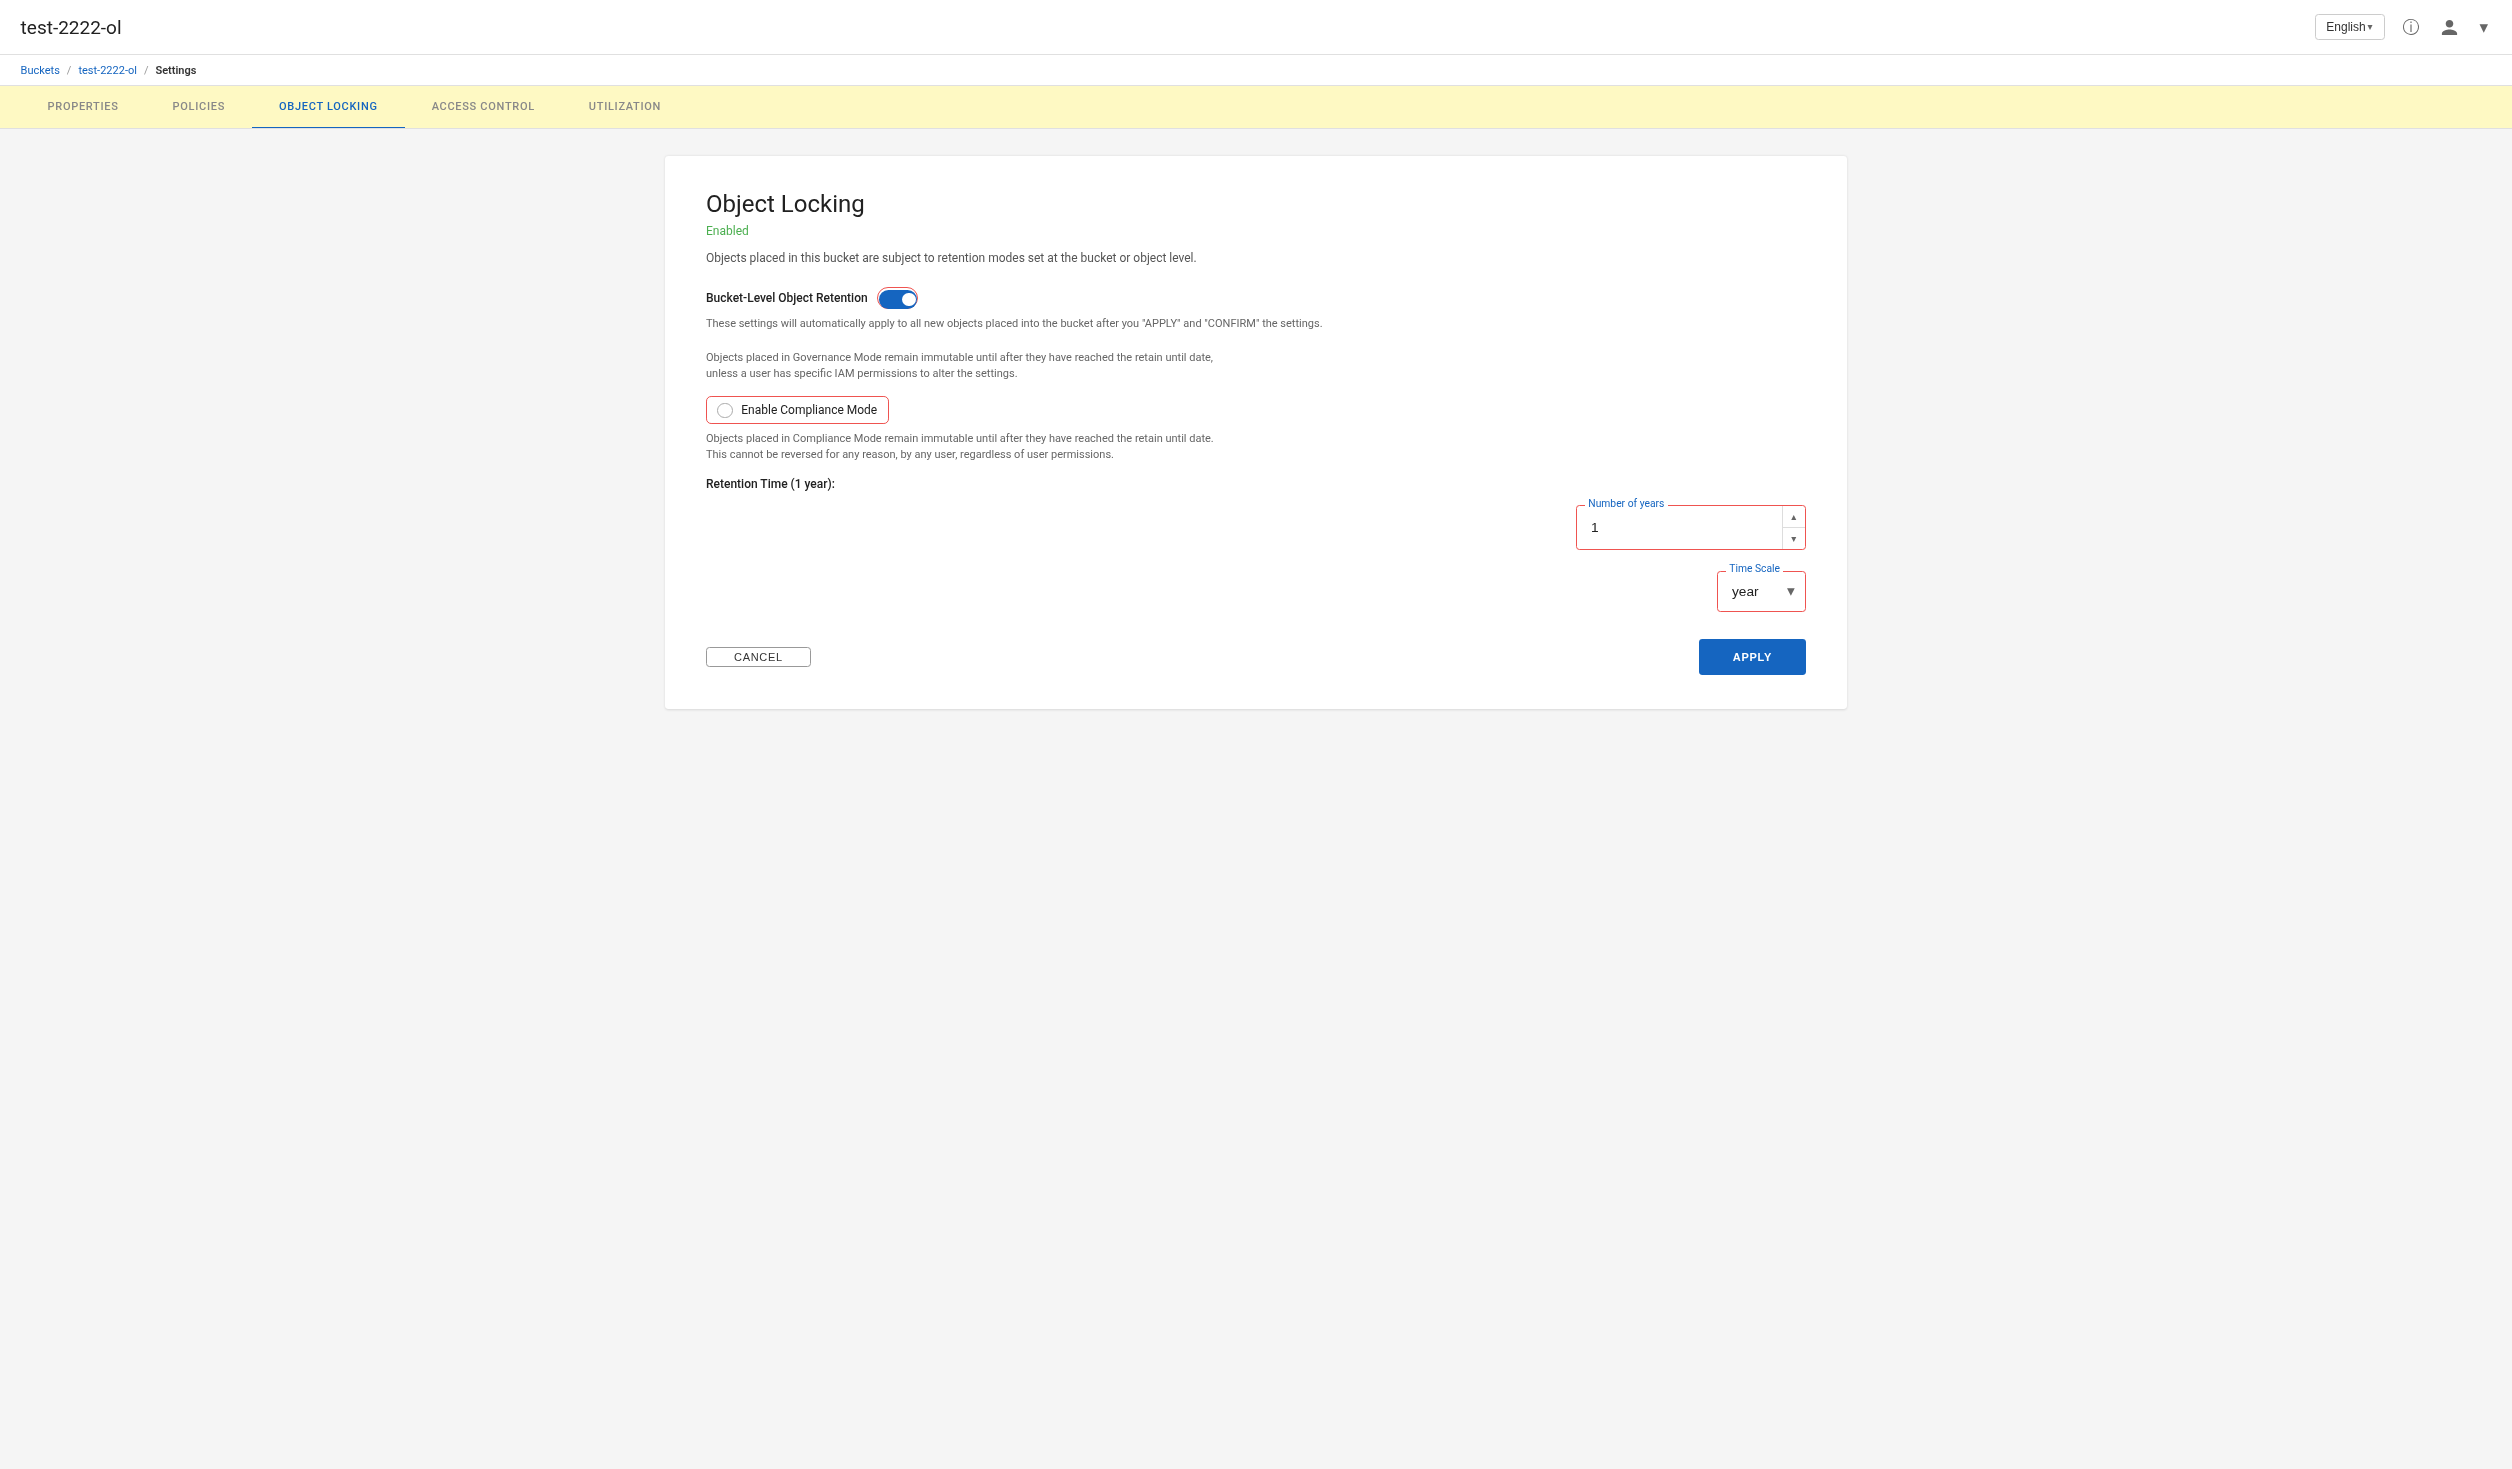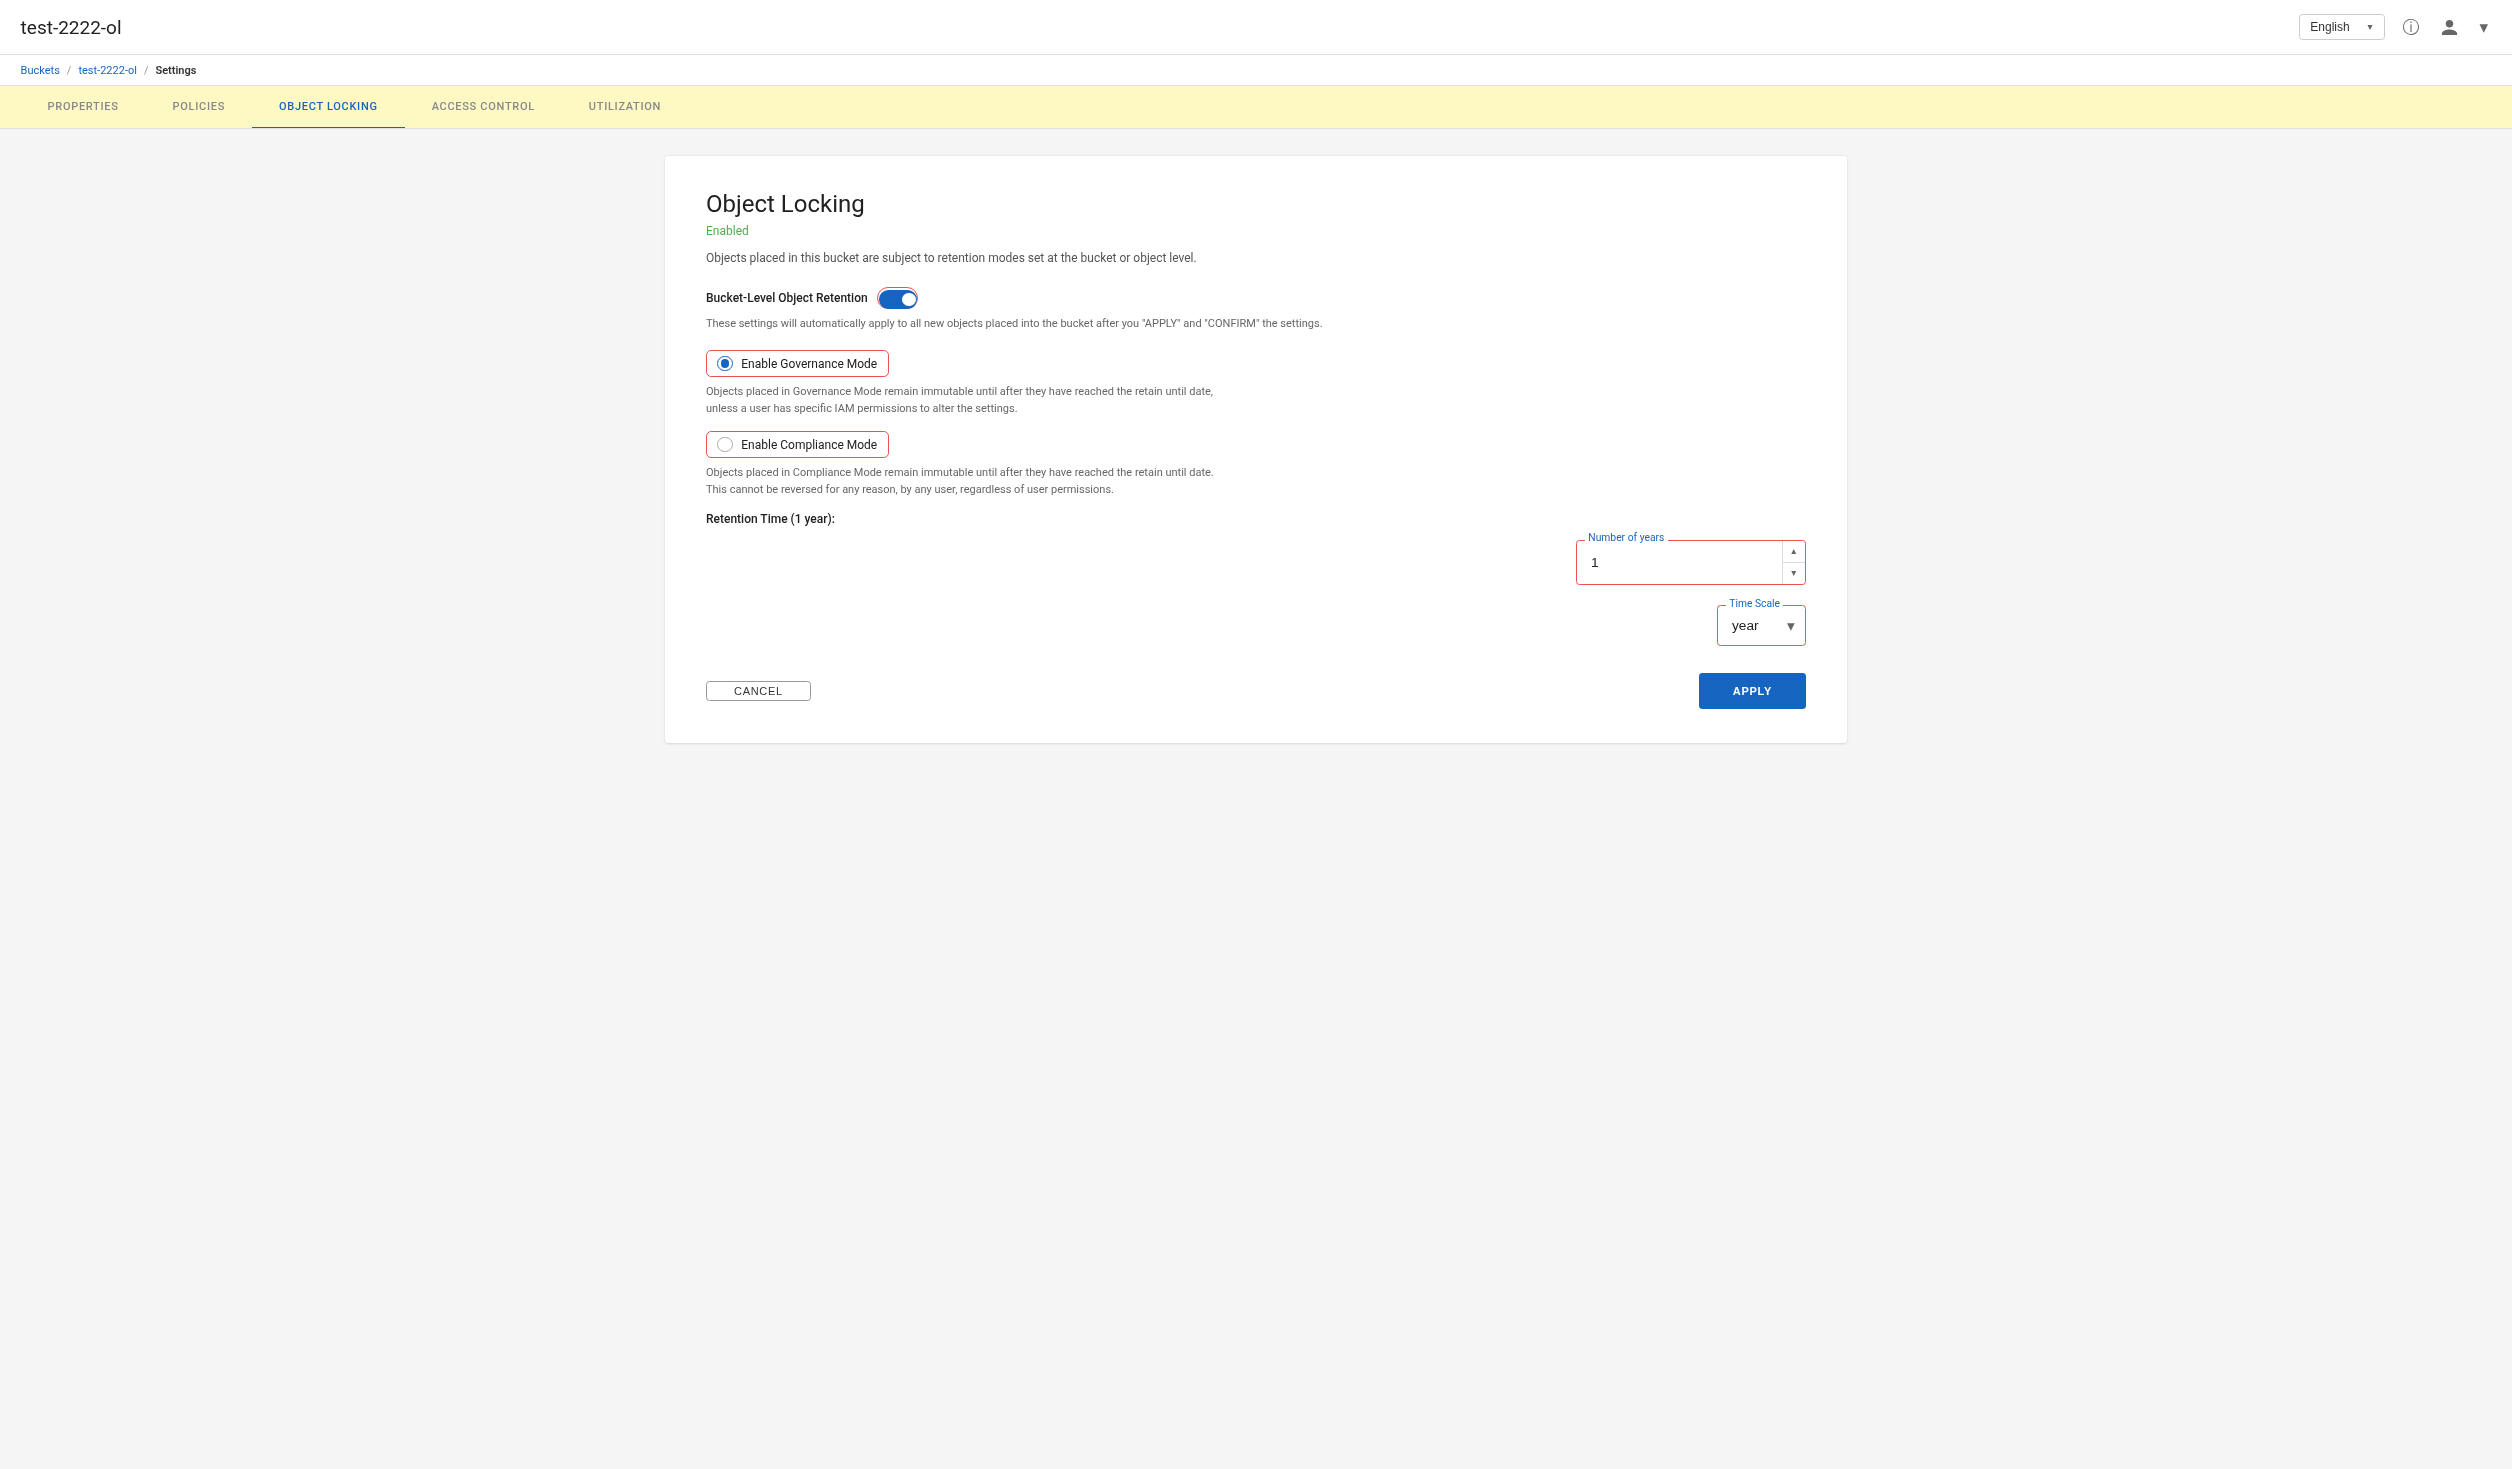--- a/index.html
+++ b/index.html
@@ -26,21 +26,21 @@
       color: #212121;
     }
     .header-actions {
       display: flex;
       align-items: center;
       gap: 13.7px;
     }
     .language-selector {
       display: flex;
       align-items: center;
-      gap: 16px;
+      gap: 0;
       border: 0.9px solid #ccc;
       border-radius: 3.4px;
       padding: 5.1px 10.3px;
       cursor: pointer;
       background: #fff;
       font-size: 12px;
       color: #333;
     }
     .language-selector .chevron {
       font-size: 8.6px;
@@ -411,27 +411,20 @@
       <div class="toggle-wrapper">
         <label class="toggle-switch">
           <input type="checkbox" checked="" style="">
           <span class="toggle-slider"></span>
         </label>
       </div>
     </div>
 
     <p class="settings-description">These settings will automatically apply to all new objects placed into the bucket after you "APPLY" and "CONFIRM" the settings.</p>
 
-    <div class="radio-row">
-      <div style="border: 1.7px solid #ef5350; border-radius: 5.1px; padding: 5.1px 10.3px; display: inline-flex; align-items: center; gap: 8.6px; cursor: pointer; margin-bottom: 3.4px;">
-        <div class="radio-input checked">
-        </div>
-        <span class="radio-label">Enable Governance Mode</span>
-      </div>
-    </div>
     <p class="radio-description">Objects placed in Governance Mode remain immutable until after they have reached the retain until date,<br>unless a user has specific IAM permissions to alter the settings.</p>
 
     <div class="radio-row">
       <div style="border: 1.7px solid #ef5350; border-radius: 5.1px; padding: 5.1px 10.3px; display: inline-flex; align-items: center; gap: 8.6px; cursor: pointer; margin-bottom: 3.4px;">
         <div class="radio-input" style="width:15.4px;height:15.4px;border-radius:50%;border:1.7px solid #aaa;background:#fff;display:flex;align-items:center;justify-content:center;flex-shrink:0;">
         </div>
         <span class="radio-label">Enable Compliance Mode</span>
       </div>
     </div>
     <p class="radio-description">Objects placed in Compliance Mode remain immutable until after they have reached the retain until date.<br>This cannot be reversed for any reason, by any user, regardless of user permissions.</p>

